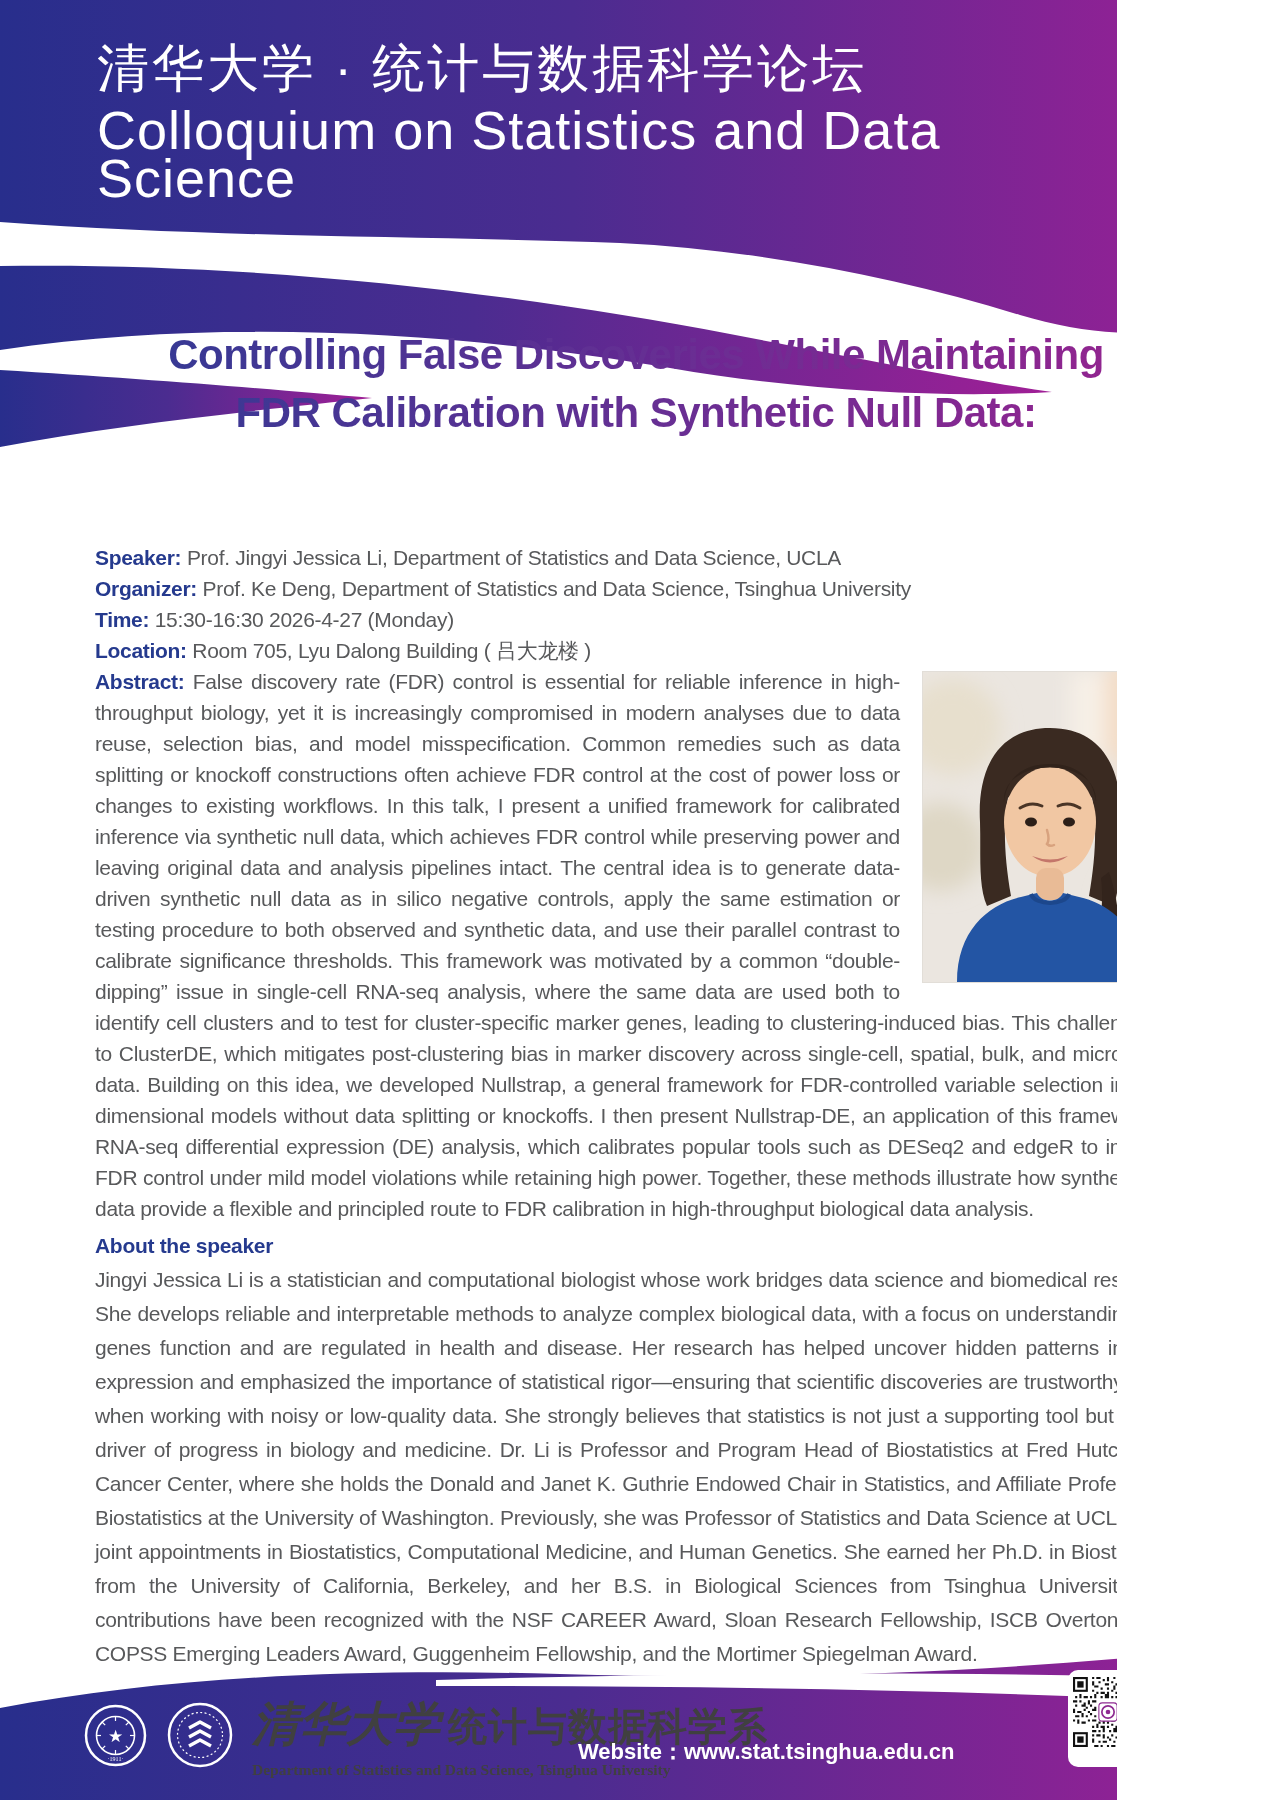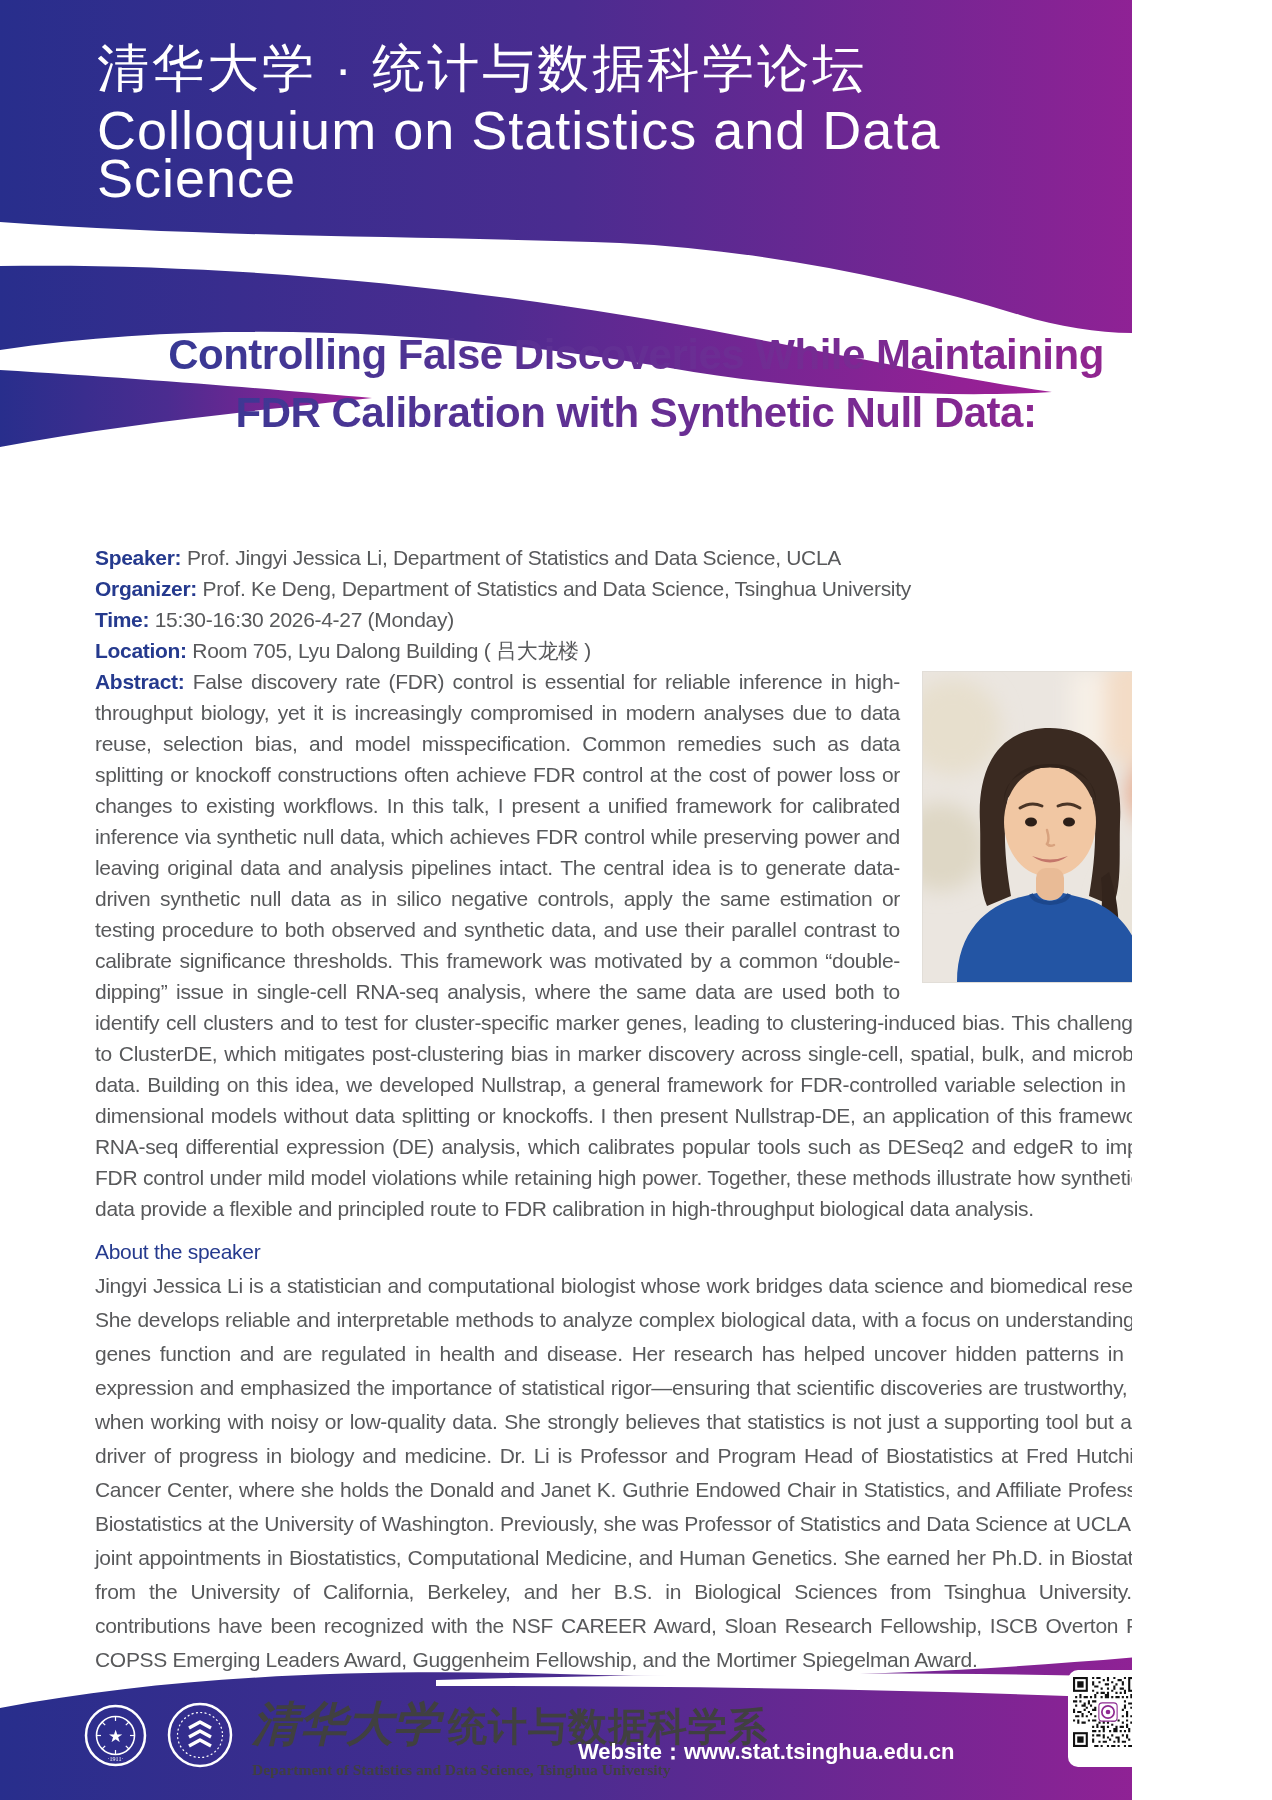--- a/index.html
+++ b/index.html
@@ -1,18 +1,18 @@
 <!DOCTYPE html>
 <html><head>
 <meta charset="utf-8">
 <style>
   html,body { margin:0; padding:0; background:#ffffff; }
   .poster {
     position:relative; width:1117px; height:1800px; background:#ffffff;
-    overflow:hidden; font-family:"Liberation Sans", sans-serif;padding-left:15px;
+    overflow:hidden; font-family:"Liberation Sans", sans-serif;
   }
   svg.art { position:absolute; left:0; display:block; }
   .header-art { top:0; }
   .footer-art { top:1630px; }
 
   
   .masthead { position:absolute; top:38px; left:97px; color:#ffffff; z-index:2; }
   .masthead-zh { font-size:52px; font-weight:300; letter-spacing:3px; line-height:60px; }
   .masthead-en { font-size:54px; font-weight:300; letter-spacing:1px; line-height:48px; margin-top:8px; }
 
@@ -36,21 +36,21 @@
     color:#58595b; font-size:21px; letter-spacing:-0.3px;
   }
   .detail { line-height:31px; }
   .lbl { color:#253a8e; font-weight:bold;margin-top:44px; }
   .abstract { margin:0; text-align:justify; line-height:31px; }
   .photo {
     float:right; width:256px; height:312px; margin:5px 0 16px 22px;
     border:1px solid #e2ded8; box-sizing:border-box; background:#ece7e1;
   }
   .photo svg { display:block; }
-  .about-h { color:#253a8e; font-weight:normal; font-size:21px; line-height:31px; margin:12px 0 0; }
+  .about-h { color:#253a8e; font-weight:bold; font-size:21px; line-height:31px; margin:6px 0 0; }
   .bio { margin:2px 0 0; text-align:justify; line-height:34px; }
 
   
   .seal { position:absolute; z-index:3; }
   .seal-1 { left:84px;  top:1704px; }
   .seal-2 { left:167px; top:1702px; }
   .dept { position:absolute; left:252px; top:1698px; color:#404040; z-index:3; }
   .dept-zh { line-height:52px; white-space:nowrap; }
   .dept-zh-script { font-family:"Liberation Serif", serif; font-style:italic; font-weight:bold; font-size:47px; margin-right:8px; }
   .dept-zh-rest { font-size:39px; font-weight:600; letter-spacing:1px; }

